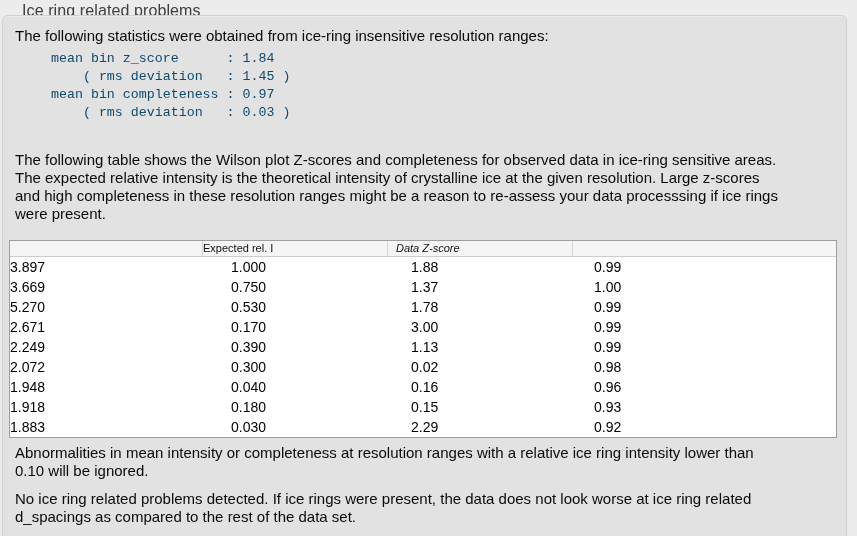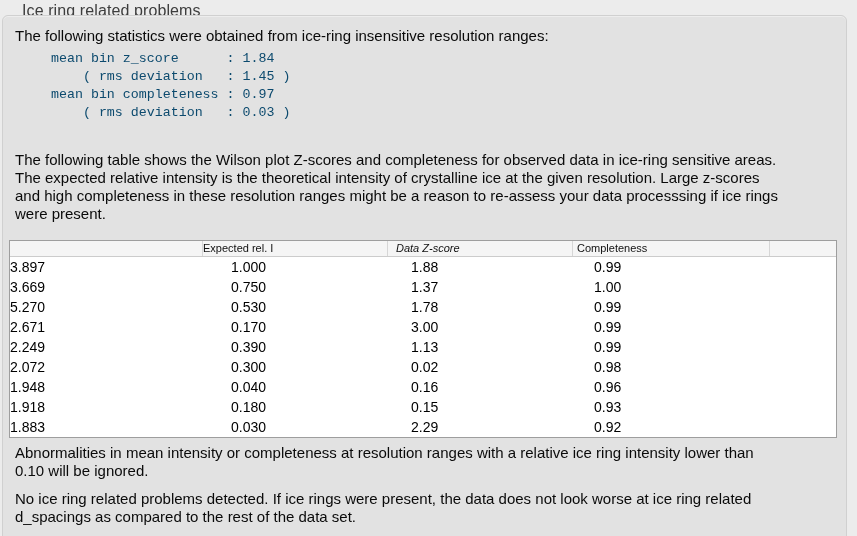--- a/index.html
+++ b/index.html
@@ -100,21 +100,20 @@
       <div>The expected relative intensity is the theoretical intensity of crystalline ice at the given resolution. Large z-scores</div>
       <div>and high completeness in these resolution ranges might be a reason to re-assess your data processsing if ice rings</div>
       <div>were present.</div>
     </div>
 
     <div class="table">
       <div class="thead">
         <div class="hcell h1">d_spacing</div>
         <div class="hcell h2">Expected rel. I</div>
         <div class="hcell h3">Data Z-score</div>
-        <div class="hcell h4">Completeness</div>
         <div class="hcell h5"></div>
       </div>
       <div id="table-body">
           <div class="trow">
             <div class="cell c1">3.897</div>
             <div class="cell c2">1.000</div>
             <div class="cell c3">1.88</div>
             <div class="cell c4">0.99</div>
             <div class="cell c5"></div>
           </div>

